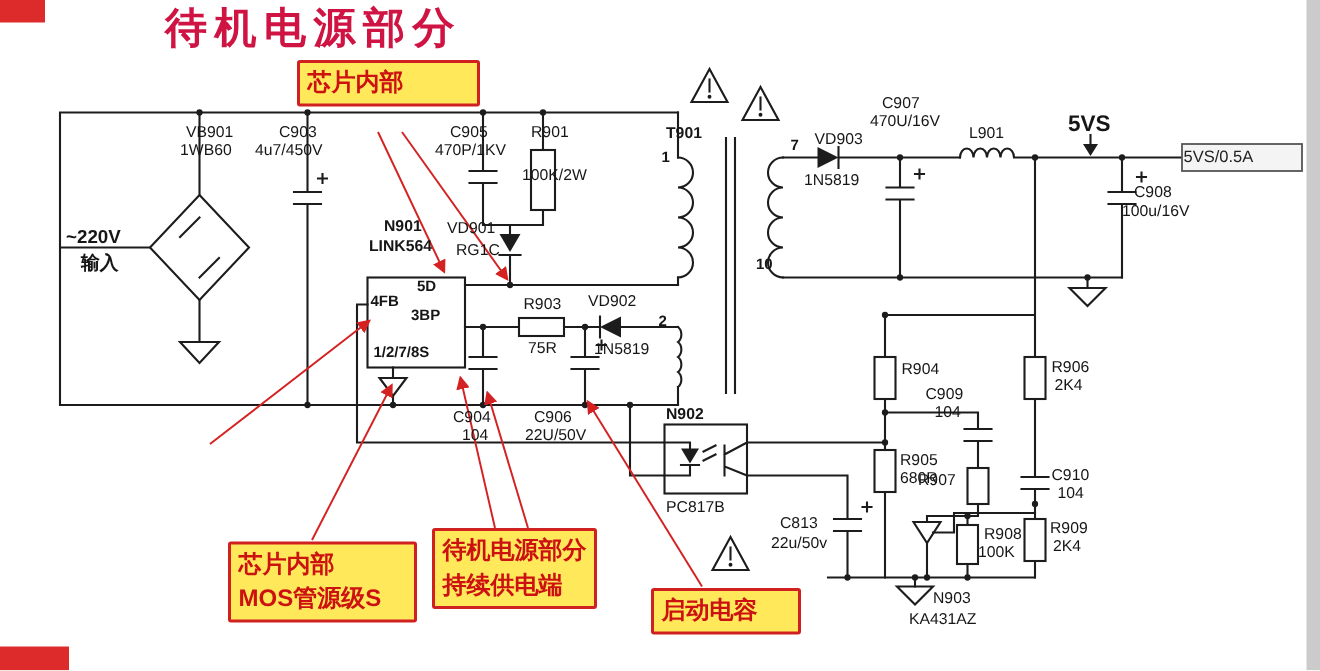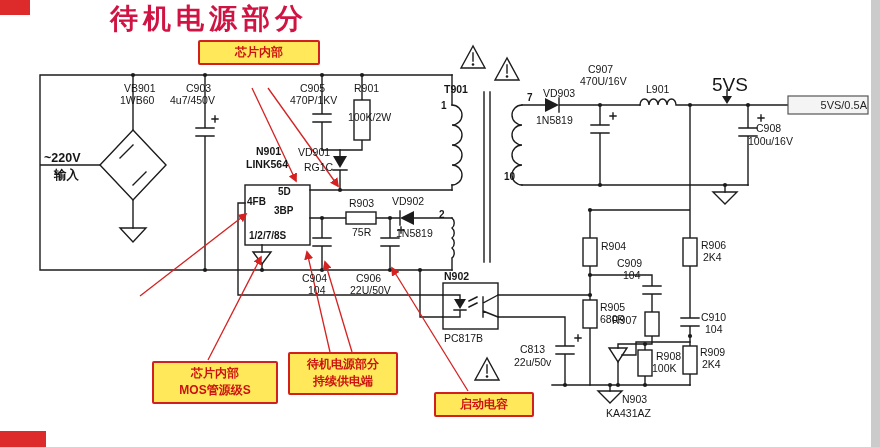--- a/index.html
+++ b/index.html
@@ -13,27 +13,27 @@
   svg.canvas{position:absolute;left:0;top:0;}
   .w{fill:none;stroke:var(--wire);stroke-width:1.4px;stroke-linecap:square;stroke-linejoin:miter;}
   .comp{fill:#ffffff;stroke:var(--wire);stroke-width:1.4px;}
   .obox{fill:#f4f4f4;stroke:#555;stroke-width:1.2px;}
   .fillb{fill:var(--wire);stroke:none;}
   .redline{fill:none;stroke:var(--red-line);stroke-width:1.3px;}
   #ra path{fill:var(--red-line);}
   .lbl{position:absolute;font-size:10.5px;line-height:1.1;color:#161616;white-space:nowrap;z-index:3;}
   .bold{font-weight:bold;}
   .big{font-size:12.5px;font-weight:bold;}
-  .rail{font-size:19px;font-weight:normal;text-align:right;}
+  .rail{font-size:15px;font-weight:bold;text-align:right;}
   .pin{position:absolute;font-size:10px;font-weight:bold;color:#161616;white-space:nowrap;z-index:3;}
-  .outlabel{position:absolute;left:789px;top:99px;width:78px;text-align:right;
+  .outlabel{position:absolute;left:789px;top:99px;width:78px;text-align:left;
             font-size:11px;color:#222;z-index:3;}
   .callout{position:absolute;background:var(--callout-bg);border:2px solid var(--callout-border);
-           color:var(--callout-text);font-weight:bold;font-size:12px;line-height:1.45;
-           text-align:center;padding:2px 5px;border-radius:2px;z-index:5;}
+           color:var(--callout-text);font-weight:bold;font-size:16px;line-height:1.45;
+           text-align:left;padding:2px 5px;border-radius:2px;z-index:5;}
   .title{position:absolute;left:110px;top:0;font-size:28px;font-weight:bold;
          color:var(--title-text);letter-spacing:5px;z-index:4;white-space:nowrap;}
   .badge{position:absolute;background:var(--badge-bg);z-index:6;}
   .edge{position:absolute;background:#cbcbcb;z-index:1;}
 </style>
 </head>
 <body>
 
 <div class="stage">
 

